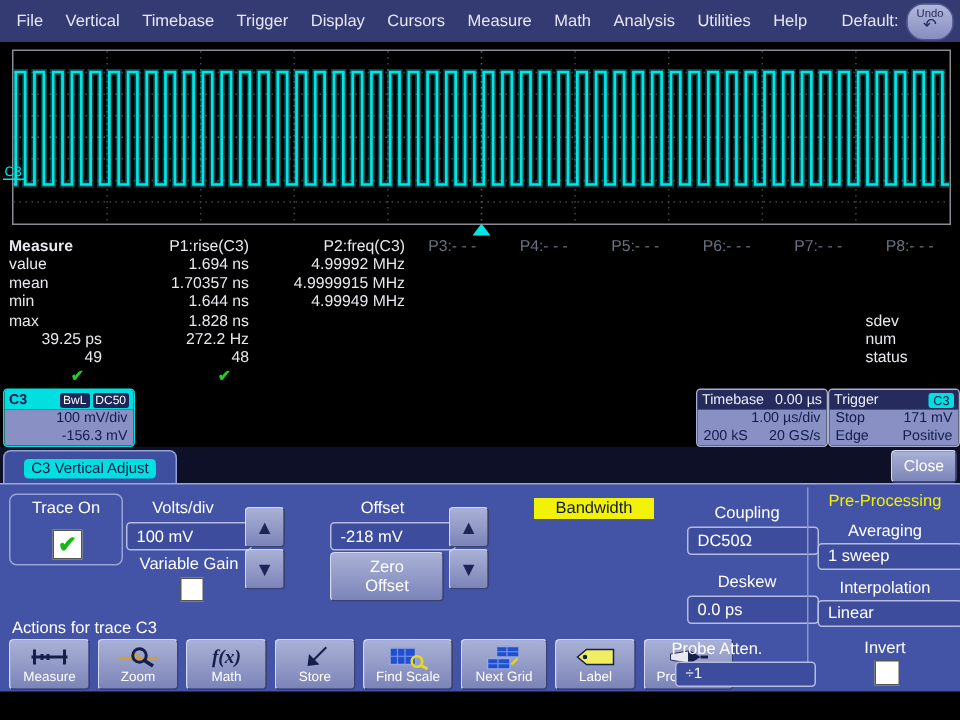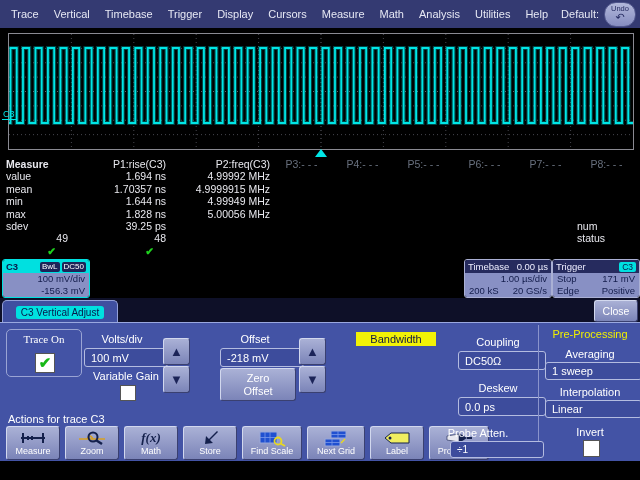--- a/index.html
+++ b/index.html
@@ -87,21 +87,21 @@
   .logo{color:#2a3cf0;font:bold italic 14px "Liberation Serif",serif;text-decoration:underline;}
   .timestamp{color:#e8e8ee;font-size:11px;}
 </style>
 </head>
 <body>
 
 <div class="stage">
 
   <div class="menubar">
     <div id="menu-items">
-        <span class="menu-item">Trace</span>
+        <span class="menu-item">File</span>
         <span class="menu-item">Vertical</span>
         <span class="menu-item">Timebase</span>
         <span class="menu-item">Trigger</span>
         <span class="menu-item">Display</span>
         <span class="menu-item">Cursors</span>
         <span class="menu-item">Measure</span>
         <span class="menu-item">Math</span>
         <span class="menu-item">Analysis</span>
         <span class="menu-item">Utilities</span>
         <span class="menu-item">Help</span>
@@ -175,29 +175,29 @@
         <div class="m-val">1.644 ns</div>
         <div class="m-val">4.99949 MHz</div>
         <div class="m-val"></div>
         <div class="m-val"></div>
         <div class="m-val"></div>
         <div class="m-val"></div>
         <div class="m-val"></div>
         <div class="m-val"></div>
         <div class="m-label">max</div>
         <div class="m-val">1.828 ns</div>
-        <div class="m-val">5.00056 MHz</div>
         <div class="m-val"></div>
         <div class="m-val"></div>
         <div class="m-val"></div>
         <div class="m-val"></div>
         <div class="m-val"></div>
         <div class="m-val"></div>
         <div class="m-label">sdev</div>
         <div class="m-val">39.25 ps</div>
+        <div class="m-val">272.2 Hz</div>
         <div class="m-val"></div>
         <div class="m-val"></div>
         <div class="m-val"></div>
         <div class="m-val"></div>
         <div class="m-val"></div>
         <div class="m-val"></div>
         <div class="m-label">num</div>
         <div class="m-val">49</div>
         <div class="m-val">48</div>
         <div class="m-val"></div>
@@ -271,21 +271,21 @@
 
   <div class="tabbar">
     <div class="tab">
       <span class="tab-pill">C3 Vertical Adjust</span>
     </div>
   </div>
   <div class="close-btn btn3d">Close</div>
 
   <div class="panel">
 
-    <div class="group" style="left:6px;top:6px;width:74px;height:46px;font-family:Liberation Serif, serif;">
+    <div class="group" style="left:6px;top:6px;width:74px;height:46px;">
       <div style="text-align:center;margin-top:3px;">Trace On</div>
       <div class="cb" style="left:28px;top:23px;width:18px;height:18px;font-size:15px;">
           <span>✔</span>
         </div>
     </div>
 
     <div class="plabel" style="left:80px;top:10px;width:84px;">Volts/div</div>
     <div class="pfield" style="left:84px;top:25px;width:76px;height:17px;">100 mV</div>
     <div class="plabel" style="left:80px;top:47px;width:92px;">Variable Gain</div>
     <div class="cb" style="left:120px;top:62px;width:14px;height:14px;"></div>

